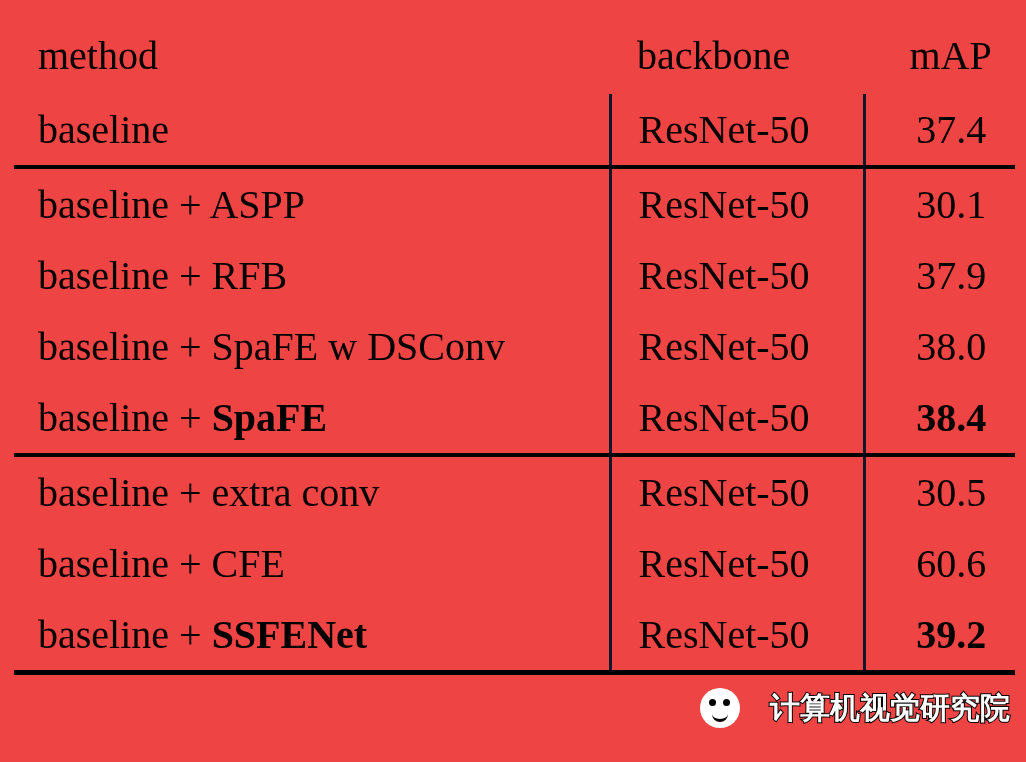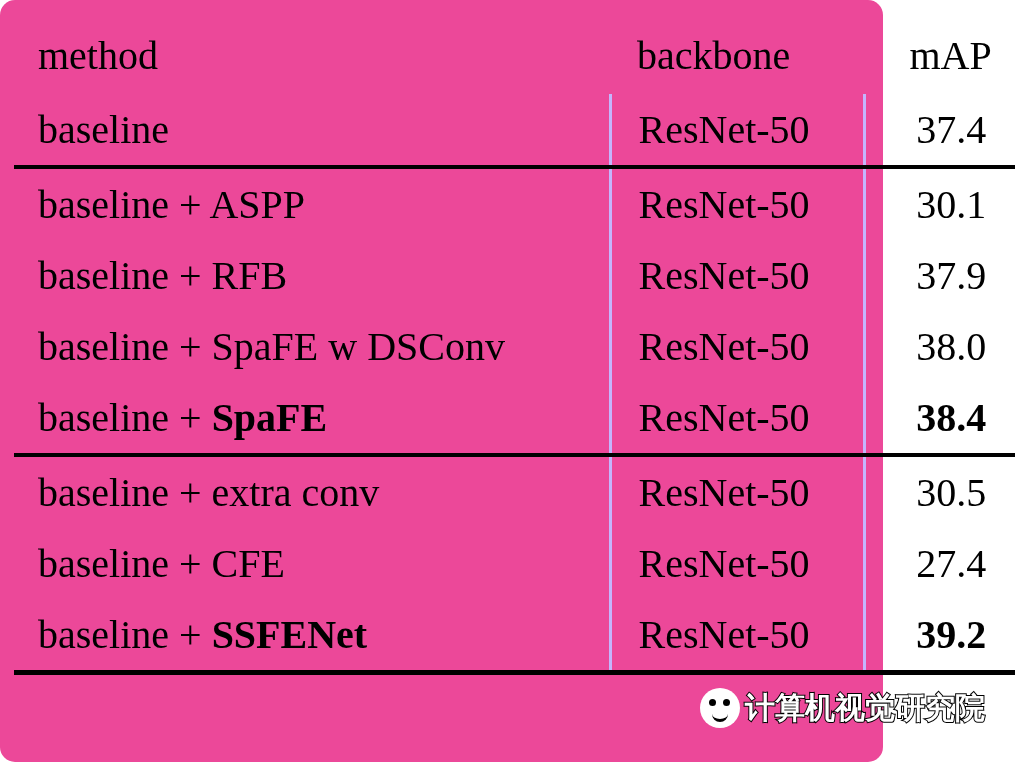--- a/index.html
+++ b/index.html
@@ -10,24 +10,23 @@
   body {
     width: 1026px;
     height: 762px;
     overflow: hidden;
     font-family: "Liberation Serif", "DejaVu Serif", serif;
     color: #000000;
   }
 
   #page {
     position: relative;
-    width: 883px;
+    width: 1026px;
     height: 762px;
-    background: #ec4899;
-    border-radius: 15px;
+    background: #ef4444;
   }
 
   
   #results-table {
     position: absolute;
     left: 14px;
     top: 17px;
     width: 1001px;
     border-collapse: collapse;
     table-layout: fixed;
@@ -57,21 +56,21 @@
     line-height: 71px;
   }
   .cell-backbone { padding-left: 27px; }
   .cell-map      { padding-left: 22px; text-align: center; }
 
   tr.row-header .cell { height: 77px; line-height: 77px; }
   tr.rule-below td       { border-bottom: 4px solid #000; }
   tr.row-last td         { border-bottom: 5px solid #000; }
 
   
-  td.v-left  { border-left: 3px solid #c4b5fd; }
+  td.v-left  { border-left: 3px solid #0f172a; }
 
   .bold { font-weight: bold; }
 
   
   #watermark {
     position: absolute;
     left: 700px;
     top: 688px;
     display: flex;
     align-items: center;
@@ -118,20 +117,21 @@
   }
   #watermark .wm-text {
     font-family: "DejaVu Sans", sans-serif;
     font-size: 30px;
     font-weight: bold;
     line-height: 1;
     color: #ffffff;
     -webkit-text-stroke: 2px #000;
     paint-order: stroke fill;
     white-space: nowrap;
+    margin-left: 25px;
   }
 </style>
 </head>
 <body>
 
 <div id="page">
 
   <table id="results-table">
     <colgroup>
       <col class="col-method">
@@ -219,21 +219,21 @@
           </td>
         </tr>
         <tr>
           <td>
             <span class="cell"><span>baseline + CFE</span></span>
           </td>
           <td class="v-left">
             <span class="cell cell-backbone">ResNet-50</span>
           </td>
           <td class="v-left">
-            <span class="cell cell-map">27.4</span>
+            <span class="cell cell-map">60.6</span>
           </td>
         </tr>
         <tr class="row-last">
           <td>
             <span class="cell"><span>baseline + </span><span class="bold">SSFENet</span></span>
           </td>
           <td class="v-left">
             <span class="cell cell-backbone">ResNet-50</span>
           </td>
           <td class="v-left">

